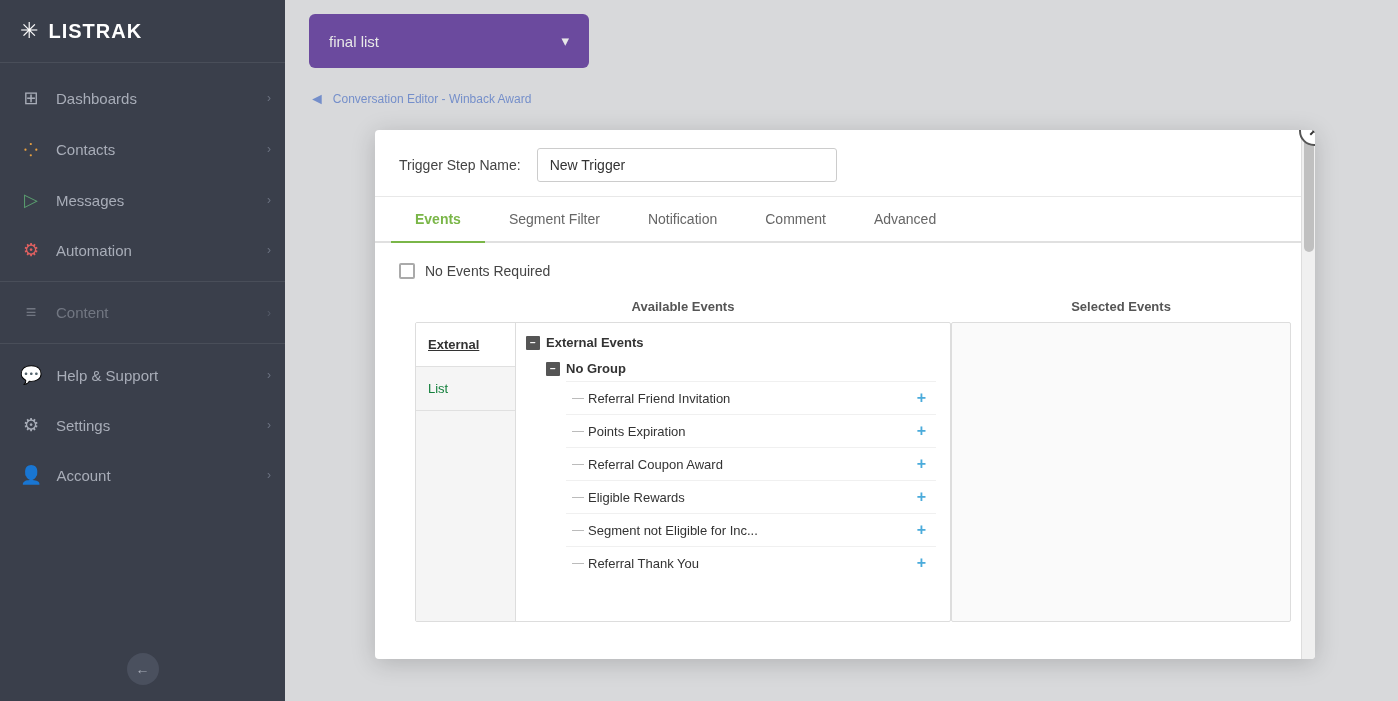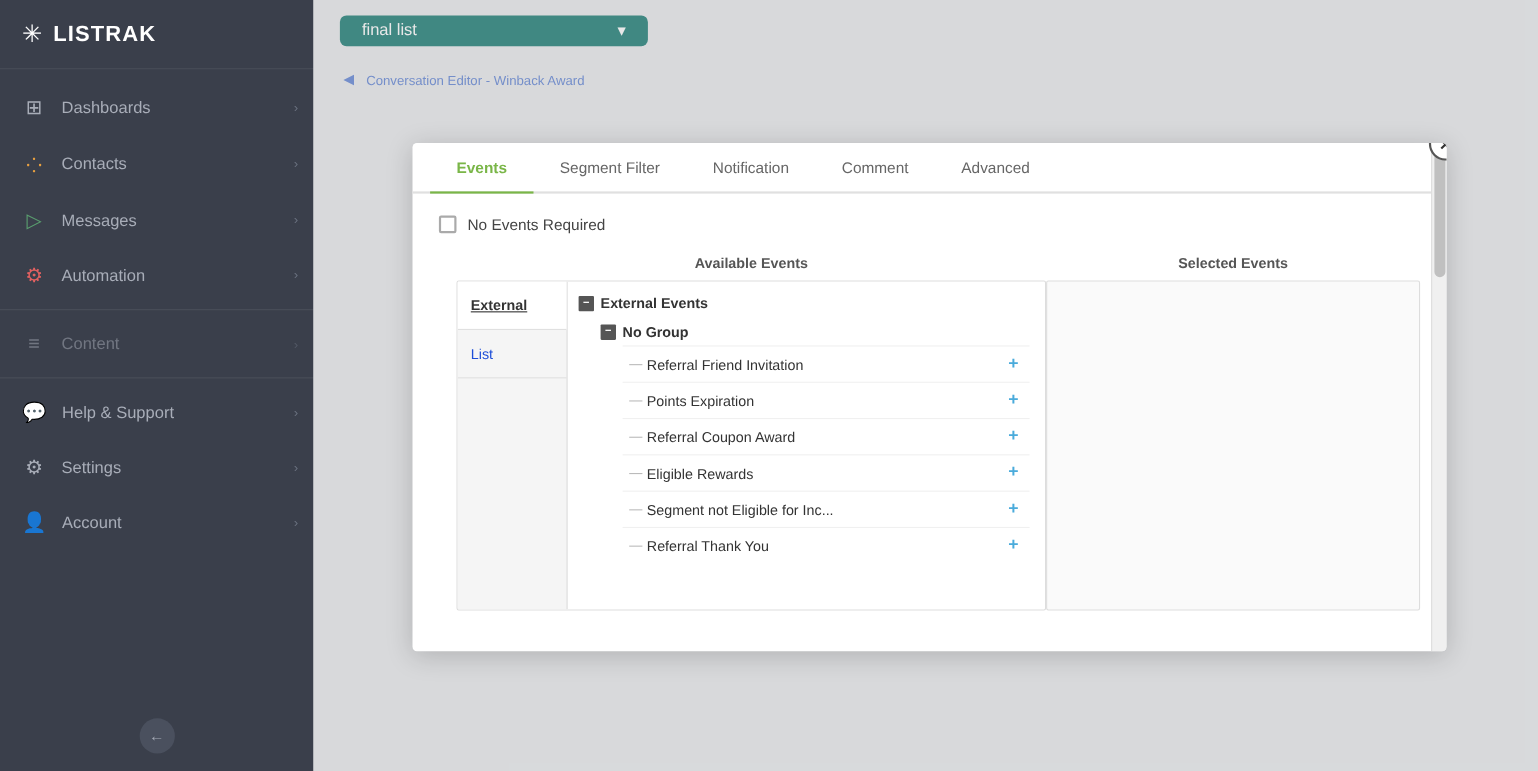--- a/index.html
+++ b/index.html
@@ -86,29 +86,29 @@
       overflow: hidden;
     }
 
     
     .top-bar {
       padding: 14px 24px;
       display: flex;
       align-items: center;
     }
     .list-dropdown {
-      background: #0f766e;
+      background: #4c1d95;
       color: #fff;
       border: none;
       border-radius: 6px;
-      padding: 5px 20px;
+      padding: 18px 20px;
       font-size: 15px;
       cursor: pointer;
       display: flex;
-      align-items: flex-start;
+      align-items: center;
       gap: 30px;
       width: 280px;
       justify-content: space-between;
     }
 
     
     .breadcrumb-bar {
       padding: 8px 24px 12px;
       display: flex;
       align-items: center;
@@ -274,21 +274,21 @@
     .category-list {
       width: 100px;
       background: #f5f5f5;
       border-right: 1px solid #ddd;
       display: flex;
       flex-direction: column;
     }
     .category-item {
       padding: 14px 12px;
       font-size: 13px;
-      color: #1d4ed8;
+      color: #15803d;
       cursor: pointer;
       border-bottom: 1px solid #e0e0e0;
     }
     .category-item.active {
       background: #fff;
       font-weight: 600;
       color: #333;
       text-decoration: underline;
     }
 
@@ -449,20 +449,24 @@
   <div class="modal-overlay">
 
     <div class="modal" style="position:relative;">
 
       <div class="modal-close">✕</div>
 
       <div class="modal-scroll-track">
         <div class="modal-scroll-thumb"></div>
       </div>
 
+      <div class="trigger-name-row">
+        <span class="trigger-name-label">Trigger Step Name:</span>
+        <input class="trigger-name-input" type="text" value="New Trigger" style="">
+      </div>
 
       <div class="modal-tabs">
         <div class="tab active">Events</div>
         <div class="tab">Segment Filter</div>
         <div class="tab">Notification</div>
         <div class="tab">Comment</div>
         <div class="tab">Advanced</div>
       </div>
 
       <div class="modal-content">

